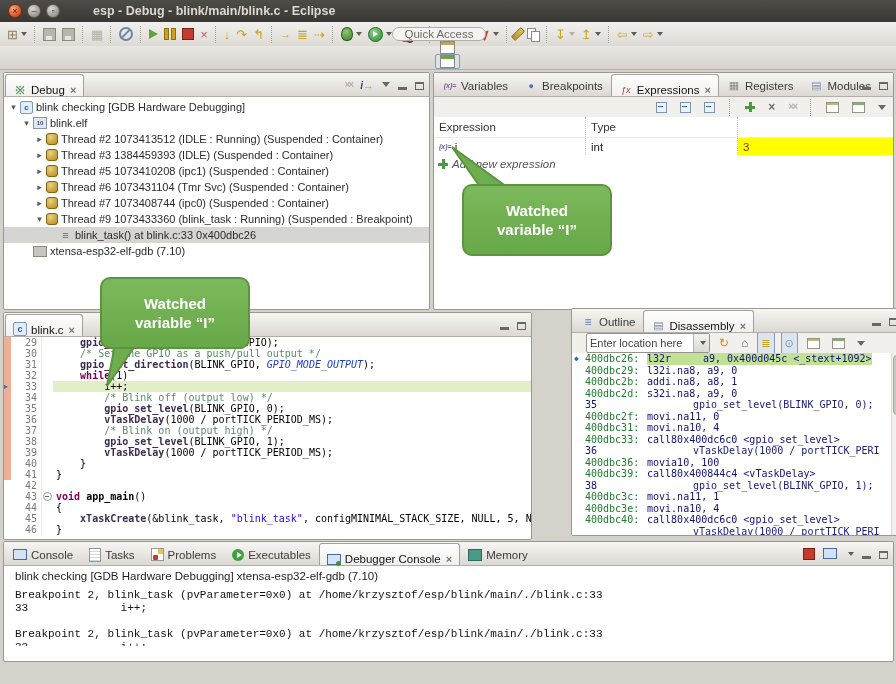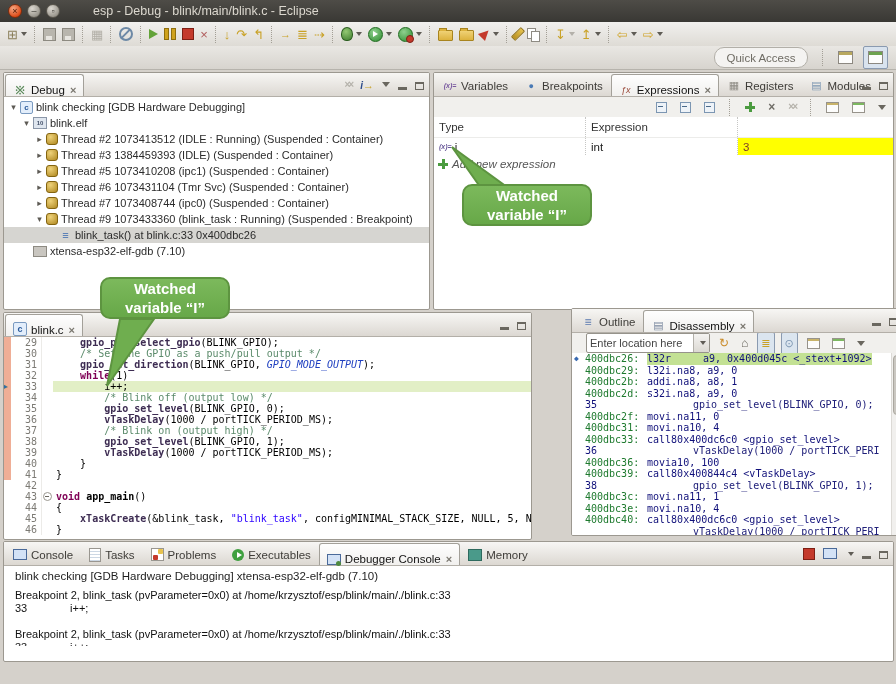--- a/index.html
+++ b/index.html
@@ -6,27 +6,27 @@
   #screen{position:relative;width:896px;height:684px;background:#d5d1cb;overflow:hidden;
           font-family:"Liberation Sans",sans-serif;-webkit-font-smoothing:antialiased;}
 
   
   #titlebar{position:absolute;left:0;top:0;width:896px;height:22px;
     background:linear-gradient(#4e4c47,#393834);display:flex;align-items:center;}
   .wb{width:14px;height:14px;border-radius:50%;margin-right:5px;display:flex;align-items:center;
       justify-content:center;font-size:9px;line-height:1;box-sizing:border-box;}
   #wb-close{background:radial-gradient(circle at 35% 30%,#f3a783,#dd4814 75%);border:1px solid #7e2d0d;color:#4e1a06;margin-left:8px;}
   #wb-min,#wb-max{background:radial-gradient(circle at 35% 30%,#dcd8d0,#938f86 80%);border:1px solid #5c584f;color:#3c3a34;}
-  #window-title{color:#dcd8cf;font-size:12.5px;font-weight:normal;margin-left:28px;white-space:nowrap;}
+  #window-title{color:#dcd8cf;font-size:12.5px;font-weight:bold;margin-left:28px;white-space:nowrap;}
 
   
   .toolbar{position:absolute;left:0;width:896px;display:flex;align-items:center;box-sizing:border-box;}
   #tb1{top:22px;height:24px;background:linear-gradient(#f1f0ee,#dedbd5);padding-left:4px;}
   #tb2{top:46px;height:24px;background:linear-gradient(#e9e7e3,#d7d4ce);border-bottom:1px solid #b6b3ac;
-       justify-content:flex-end;padding-right:8px;}
+       justify-content:flex-end;padding-right:8px;flex-direction:column;}
   .tb-sep{width:1px;height:17px;border-left:1px dotted #a39f96;margin:0 4px;}
   .tbi{height:21px;display:flex;align-items:center;justify-content:center;padding:0 3px;border-radius:2px;cursor:default;}
   .tbi .glyph{font-size:13px;line-height:1;}
   .dd-arrow{width:0;height:0;border-left:3px solid transparent;border-right:3px solid transparent;
             border-top:4px solid #5f5c55;margin-left:3px;}
   .dd-arrow.dim{border-top-color:#b4b1aa;}
   
   .k-play{width:0;height:0;border-top:5px solid transparent;border-bottom:5px solid transparent;border-left:9px solid #63a339;}
   .k-pause{display:flex;gap:2px;}
   .k-pause i{width:3px;height:10px;background:#cfa21d;border:1px solid #8f6e0d;}
@@ -160,32 +160,32 @@
   .dis-ops{color:#10107a;}
   .dis-hl{background:#c3e194;display:inline-flex;}
   .dis-srcnum{width:62px;flex:none;color:#10107a;}
   .dis-srctext{color:#20207a;padding-left:46px;}
   #disasm-scroll{position:absolute;right:0;top:0;width:11px;height:100%;background:#f1f0ee;border-left:1px solid #dcdad6;}
   #disasm-thumb{position:absolute;left:1px;top:2px;width:8px;height:58px;background:#cac7c1;border:1px solid #aaa79f;border-radius:4px;}
 
   
   #console-body{padding:4px 11px;overflow:hidden;height:72px;}
   #console-status{font-size:11.5px;color:#1e1e1e;margin-bottom:7px;}
-  .con-line{font-family:Liberation Sans, sans-serif;font-size:11px;line-height:13px;white-space:pre;color:#111;min-height:13px;}
+  .con-line{font-family:Liberation Mono, monospace;font-size:11px;line-height:13px;white-space:pre;color:#111;min-height:13px;}
 
   
   .combo{display:flex;align-items:center;height:18px;border:1px solid #96938b;border-radius:2px;background:#fff;overflow:hidden;}
   .combo-text{width:100px;font-size:11px;color:#444;padding:0 3px;white-space:nowrap;overflow:hidden;}
   .combo-btn{width:15px;height:100%;background:linear-gradient(#f4f3f1,#dcd9d3);border-left:1px solid #b3b0a9;
              display:flex;align-items:center;justify-content:center;}
 
   
-  .callout-box{position:absolute;width:130px;box-sizing:border-box;border:2px solid #5d9440;border-radius:10px;
+  .callout-box{position:absolute;width:150px;box-sizing:border-box;border:2px solid #5d9440;border-radius:10px;
     background:linear-gradient(#7cb95c,#67a848);color:#fff;text-align:center;font-size:15px;font-weight:600;
-    line-height:19px;padding:0 2px;z-index:51;}
+    line-height:19px;padding:15px 2px;z-index:51;}
   .callout-tail{position:absolute;z-index:50;}
 </style>
 </head>
 <body>
 
 <div id="screen">
 
   <div id="titlebar">
     <div class="wb" id="wb-close">×</div>
     <div class="wb" id="wb-min">–</div>
@@ -443,22 +443,22 @@
           <span class="k-winicon"></span>
         </span>
         <span class="tbi">
           <span class="k-winicon green"></span>
         </span>
         <span class="tbi">
           <span class="k-viewmenu"></span>
         </span>
       </div>
     <div id="expr-header">
+      <div class="xc xc1">Expression</div>
       <div class="xc xc2">Type</div>
-      <div class="xc xc1">Expression</div>
     </div>
     <div id="expr-rows">
         <div class="expr-row">
           <div class="xc xc1">
             <span class="xeq">(x)=</span>
             <span>i</span>
           </div>
           <div class="xc xc2">int</div>
           <div class="xc xc3 val-hl">3</div>
         </div>

